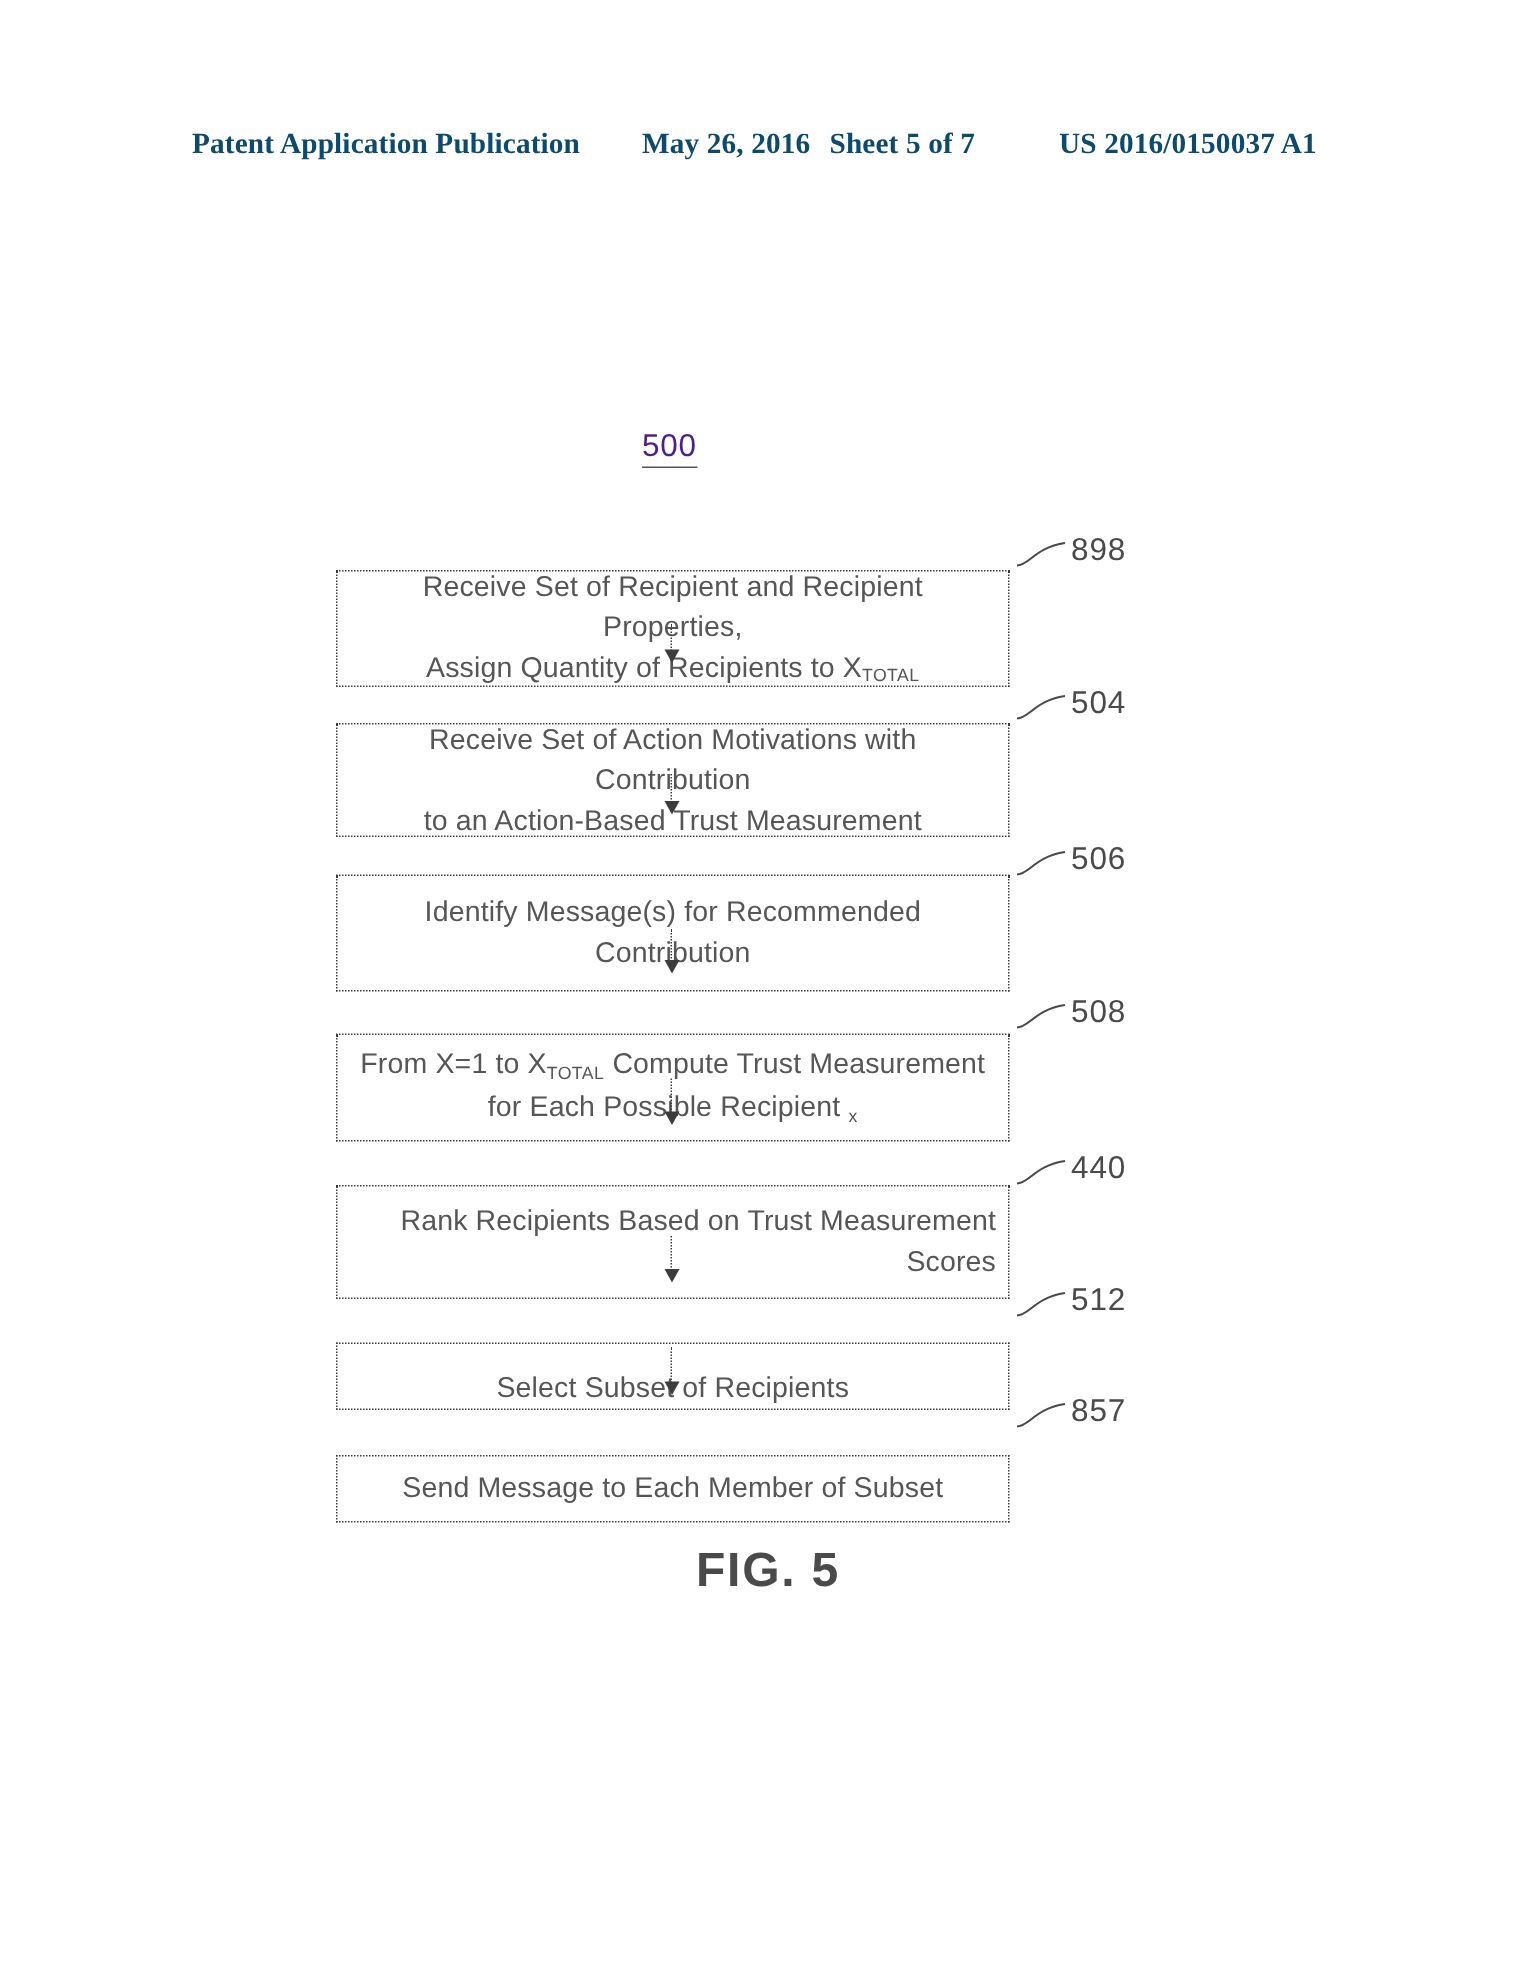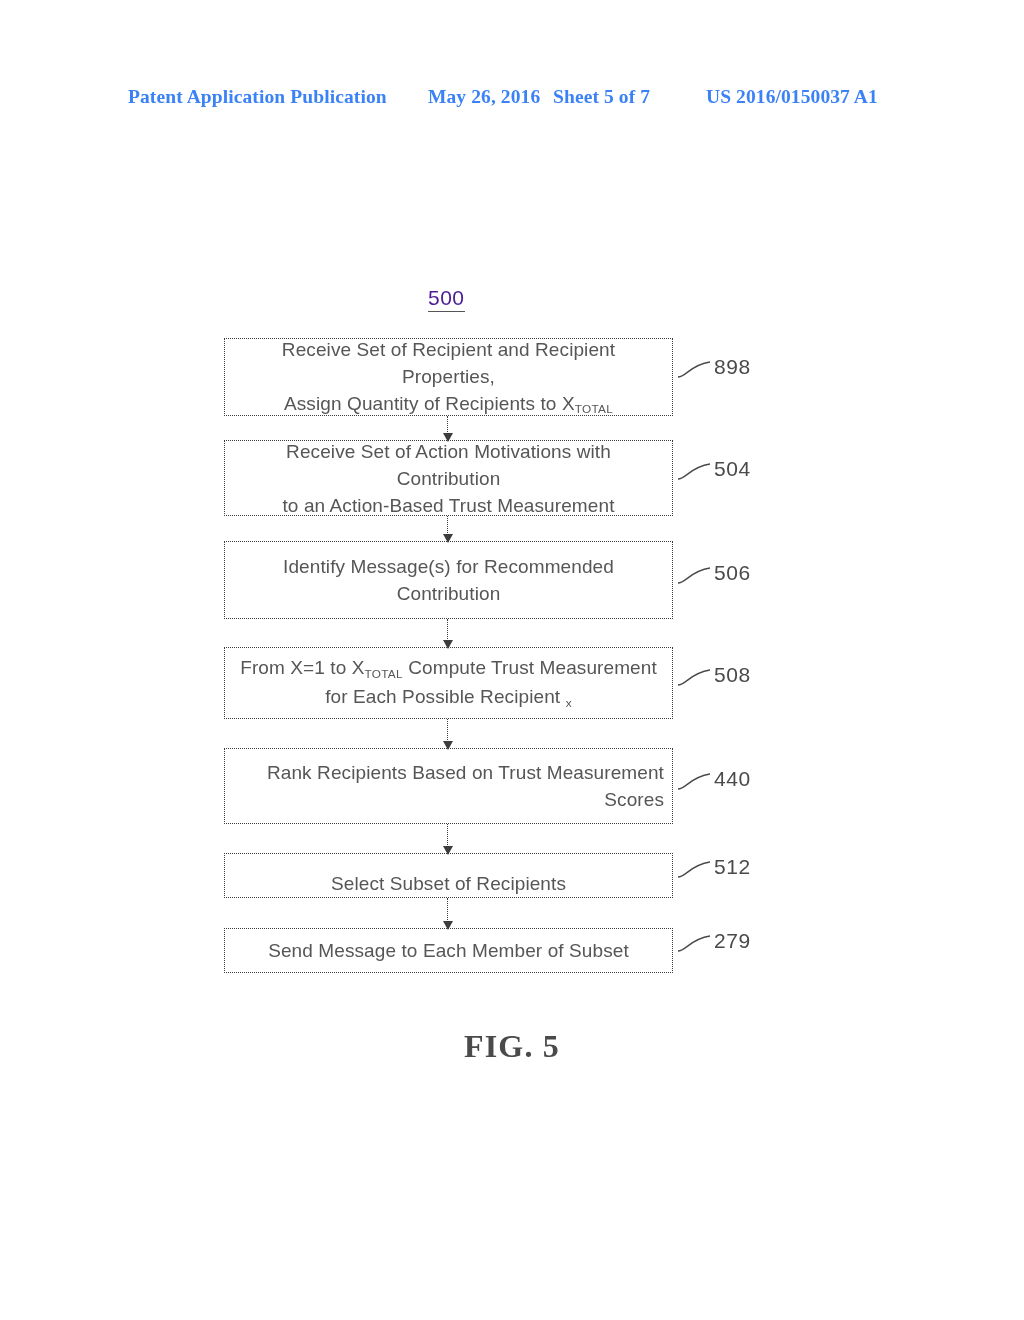--- a/index.html
+++ b/index.html
@@ -18,21 +18,21 @@
   
   .page-header {
     position: absolute;
     top: 86px;
     left: 0;
     width: 880px;
     height: 30px;
     font-family: "Liberation Serif", serif;
     font-weight: bold;
     font-size: 19.5px;
-    color: #3b82f6;
+    color: #0c4a6e;
     letter-spacing: 0.1px;
     white-space: nowrap;
   }
   .hdr-left {
     position: absolute;
     left: 128px;
     top: 0;
   }
   .hdr-mid {
     position: absolute;
@@ -83,20 +83,21 @@
     display: flex;
     align-items: center;
     justify-content: center;
     text-align: center;
     color: #565656;
     font-family: "Liberation Sans", sans-serif;
     font-size: 19px;
     line-height: 27px;
     letter-spacing: 0.1px;
     padding: 0 8px;
+    margin-top: 42px;
   }
   .node .txt { display: block; width: 100%; }
 
   .node sub {
     font-size: 0.62em;
     vertical-align: baseline;
     position: relative;
     top: 0.33em;
     letter-spacing: 0.3px;
   }
@@ -171,21 +172,21 @@
   #ref-512 { left: 676px; top: 855px; }
   #ref-514 { left: 676px; top: 929px; }
 
   
   .fig-caption {
     position: absolute;
     left: 0;
     top: 1028px;
     width: 1024px;
     text-align: center;
-    font-family: Liberation Serif, serif;
+    font-family: Liberation Sans, sans-serif;
     font-size: 32px;
     font-weight: bold;
     color: #4a4a4a;
     letter-spacing: 1.2px;
   }
 </style>
 </head>
 <body>
 
 <div class="page-header">
@@ -307,18 +308,18 @@
     <svg width="36" height="22" viewBox="0 0 36 22">
       <path d="M2 18 C 10 18, 14 6, 34 3" stroke="#4a4a4a" stroke-width="1.4" fill="none"></path>
     </svg>
     <span class="num">512</span>
   </div>
 
   <div class="ref" id="ref-514">
     <svg width="36" height="22" viewBox="0 0 36 22">
       <path d="M2 18 C 10 18, 14 6, 34 3" stroke="#4a4a4a" stroke-width="1.4" fill="none"></path>
     </svg>
-    <span class="num">279</span>
+    <span class="num">857</span>
   </div>
 
 </div>
 
 <div class="fig-caption">FIG. 5</div>
 
 </body></html>

